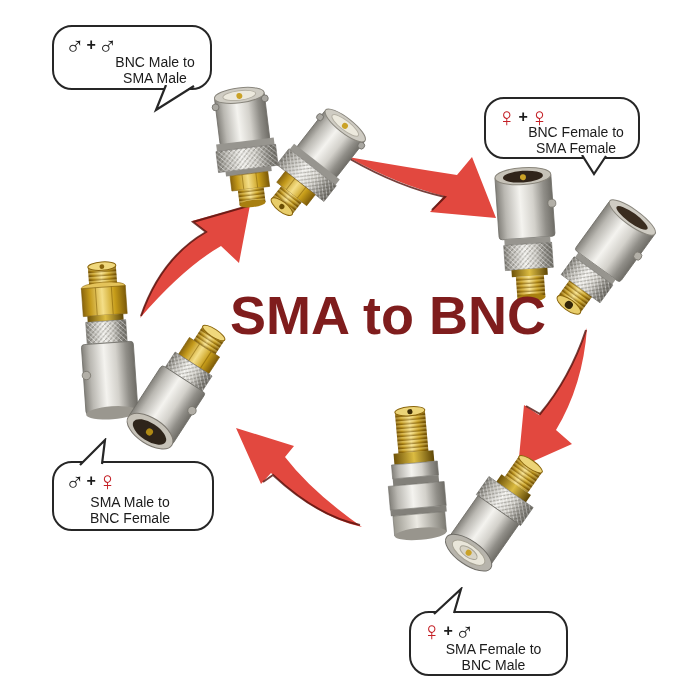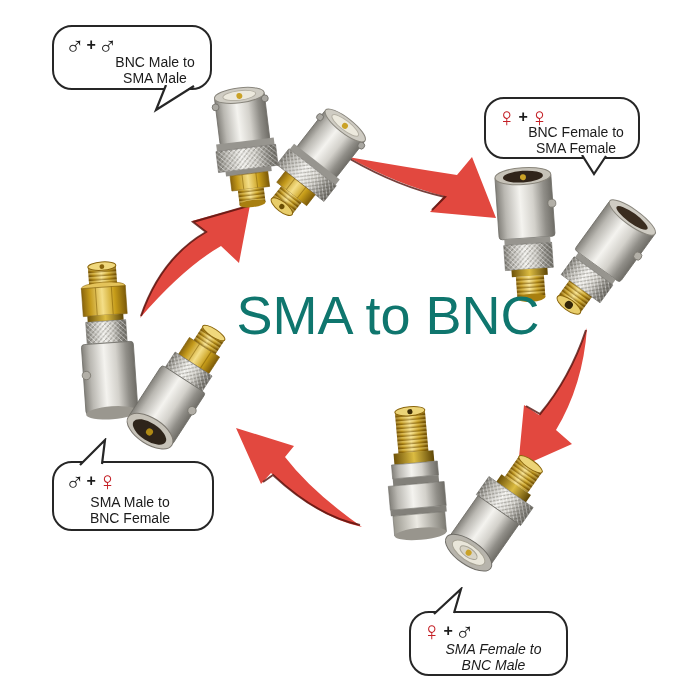--- a/index.html
+++ b/index.html
@@ -3,21 +3,21 @@
 <meta charset="utf-8">
 <style>
   html,body{margin:0;padding:0;background:#ffffff;}
   .canvas{
     position:relative;width:700px;height:700px;background:#ffffff;overflow:hidden;
     font-family:"Liberation Sans","DejaVu Sans",sans-serif;
   }
   .art{position:absolute;left:0;top:0;}
   .title{
     position:absolute;left:214px;top:284px;width:348px;height:62px;
-    text-align:center;font-size:54px;font-weight:400;color:#0f766e;
+    text-align:center;font-size:54px;font-weight:700;color:#7f1d1d;
     letter-spacing:0px;white-space:nowrap;
   }
   .callout{
     position:absolute;box-sizing:border-box;background:#ffffff;
     border:2.5px solid #262626;border-radius:20px;z-index:4;
   }
   .callout .syms{
     position:absolute;left:11px;top:2px;height:30px;line-height:30px;white-space:nowrap;
   }
   .sym{font-weight:bold;font-size:26px;vertical-align:middle;}
@@ -28,21 +28,21 @@
     position:absolute;left:0;right:6px;top:27px;text-align:center;
     font-size:14px;line-height:16px;color:#1b1b1b;font-weight:500;
   }
   .c1{left:52px;top:25px;width:160px;height:65px;}
   .c1 .lines{padding-left:52px;}
   .c2{left:484px;top:97px;width:156px;height:62px;}
   .c2 .lines{padding-left:34px;top:25px;}
   .c3{left:52px;top:461px;width:162px;height:70px;}
   .c3 .lines{top:31px;}
   .c4{left:409px;top:611px;width:159px;height:65px;}
-  .c4 .lines{padding-left:16px;top:28px;font-style:italic;}
+  .c4 .lines{padding-left:16px;top:28px;}
   .tail{position:absolute;z-index:5;}
 </style>
 </head>
 <body>
 
 <div class="canvas">
 
   <svg class="art" width="700" height="700" viewBox="0 0 700 700">
     <defs>
       <linearGradient id="sil" x1="0" y1="0" x2="1" y2="0">

